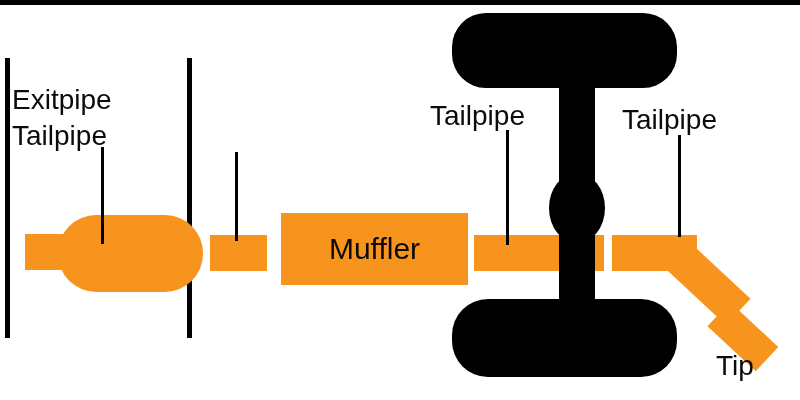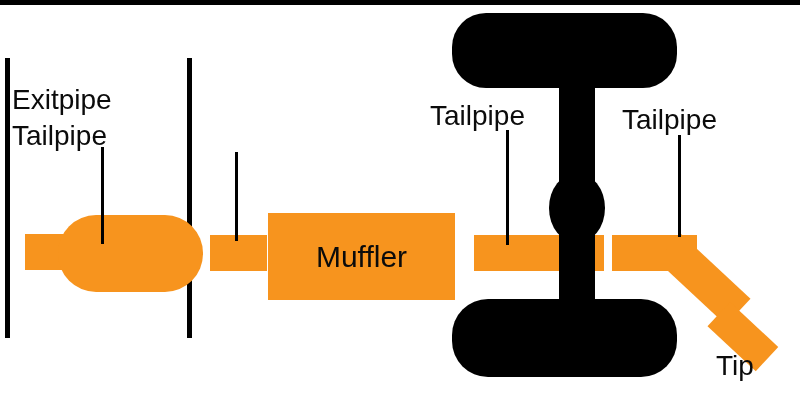--- a/index.html
+++ b/index.html
@@ -48,21 +48,21 @@
   <div class="abs black" style="left:0; top:58; width:800px; height:5px;"></div>
   <div class="abs black" style="left:5px; top:58px; width:5px; height:280px;"></div>
   <div class="abs black" style="left:187px; top:58px; width:5px; height:280px;"></div>
 
   <div class="abs pipe" style="left:25px; top:234px; width:50px; height:36px;"></div>
 
   <div class="abs pipe" style="left:58px; top:215px; width:145px; height:77px; border-radius:38px;"></div>
 
   <div class="abs pipe" style="left:210px; top:235px; width:57px; height:36px;"></div>
 
-  <div class="abs pipe muffler-box" style="left:268px; top:213px; width:187px; height:87px;">
+  <div class="abs pipe muffler-box" style="left:281px; top:213px; width:187px; height:72px;">
     <span class="muffler-text">Muffler</span>
   </div>
 
   <div class="abs pipe" style="left:474px; top:235px; width:130px; height:36px;"></div>
 
   <div class="abs pipe" style="left:612px; top:235px; width:85px; height:36px;"></div>
 
   <div class="abs pipe rot" style="left:681px; top:234px; width:95px; height:36px;"></div>
 
   <div class="abs pipe rot" style="left:730px; top:302px; width:66px; height:33px;"></div>

